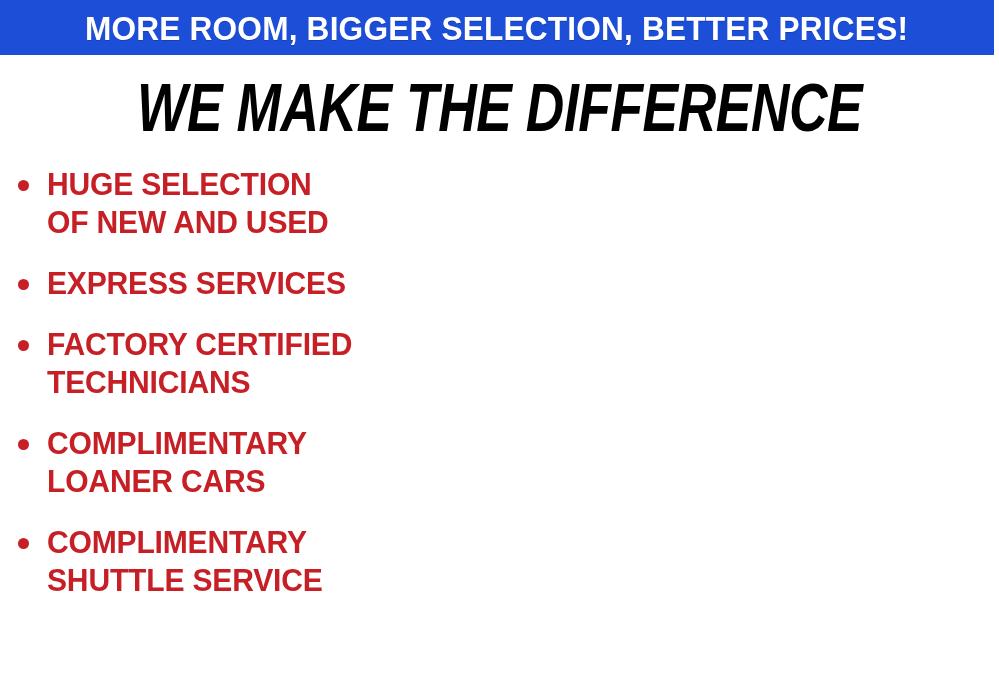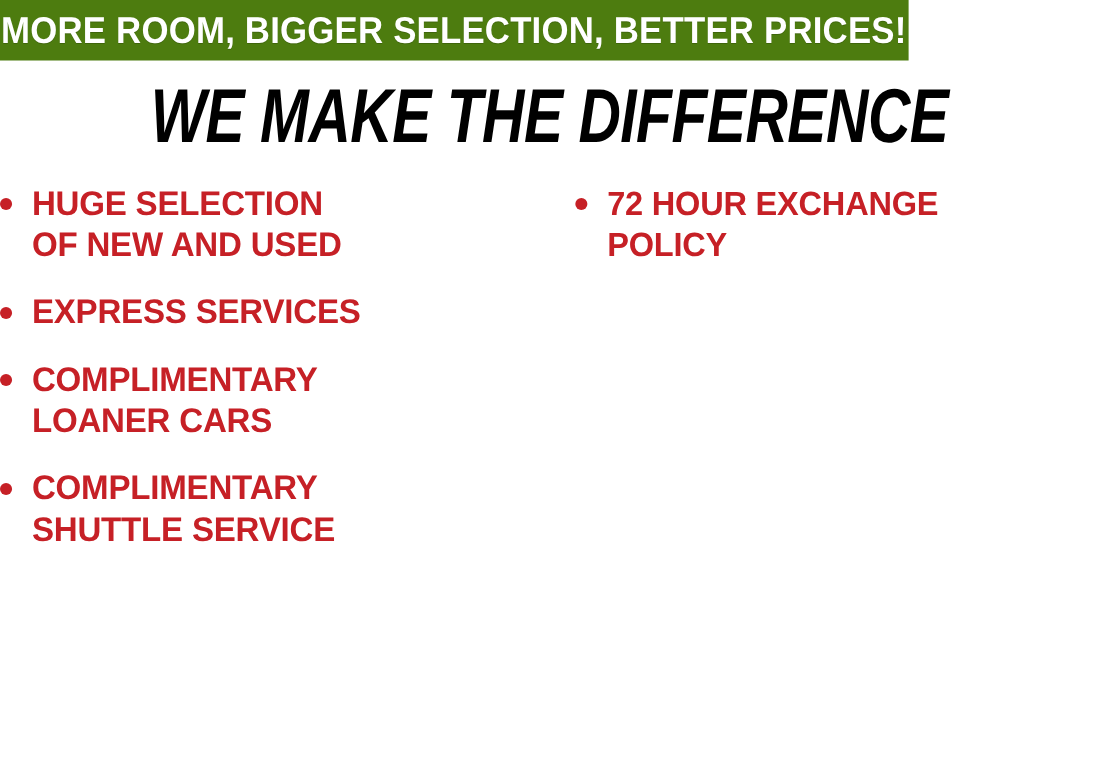--- a/index.html
+++ b/index.html
@@ -13,23 +13,23 @@
     font-family: "Liberation Sans", sans-serif;
     overflow: hidden;
     position: relative;
   }
 
   
   .banner {
     position: absolute;
     left: 0;
     top: 0;
-    width: 826px;
+    width: 994px;
     height: 55px;
-    background: #4d7c0f;
+    background: #1d4ed8;
     display: flex;
     align-items: center;
     justify-content: center;
     overflow: hidden;
   }
   .banner-text {
     color: #ffffff;
     font-family: "Liberation Sans Narrow", "Liberation Sans", sans-serif;
     font-weight: bold;
     font-size: 34px;
@@ -73,20 +73,21 @@
     width: 999px;
     height: 542px;
     display: flex;
     align-items: flex-start;
   }
   .col {
     box-sizing: border-box;
   }
   .col-left {
     width: 505px;
+    padding-left: 18px;
     padding-top: 16px;
   }
   .col-right {
     width: 494px;
     padding-left: 18px;
     padding-top: 16px;
   }
 
   .bullet-item {
     display: flex;
@@ -136,42 +137,42 @@
       <span class="bullet-dot"></span>
       <span class="bullet-label">HUGE SELECTION
 OF NEW AND USED</span>
     </div>
 
     <div class="bullet-item">
       <span class="bullet-dot"></span>
       <span class="bullet-label">EXPRESS SERVICES</span>
     </div>
 
+    <div class="bullet-item">
+      <span class="bullet-dot"></span>
+      <span class="bullet-label">FACTORY CERTIFIED
+TECHNICIANS</span>
+    </div>
 
     <div class="bullet-item">
       <span class="bullet-dot"></span>
       <span class="bullet-label">COMPLIMENTARY
 LOANER CARS</span>
     </div>
 
     <div class="bullet-item">
       <span class="bullet-dot"></span>
       <span class="bullet-label">COMPLIMENTARY
 SHUTTLE SERVICE</span>
     </div>
 
   </div>
 
   <div class="col col-right">
 
-    <div class="bullet-item">
-      <span class="bullet-dot"></span>
-      <span class="bullet-label">72 HOUR EXCHANGE
-POLICY</span>
-    </div>
 
 
 
 
 
 
   </div>
 
 </div>
 

